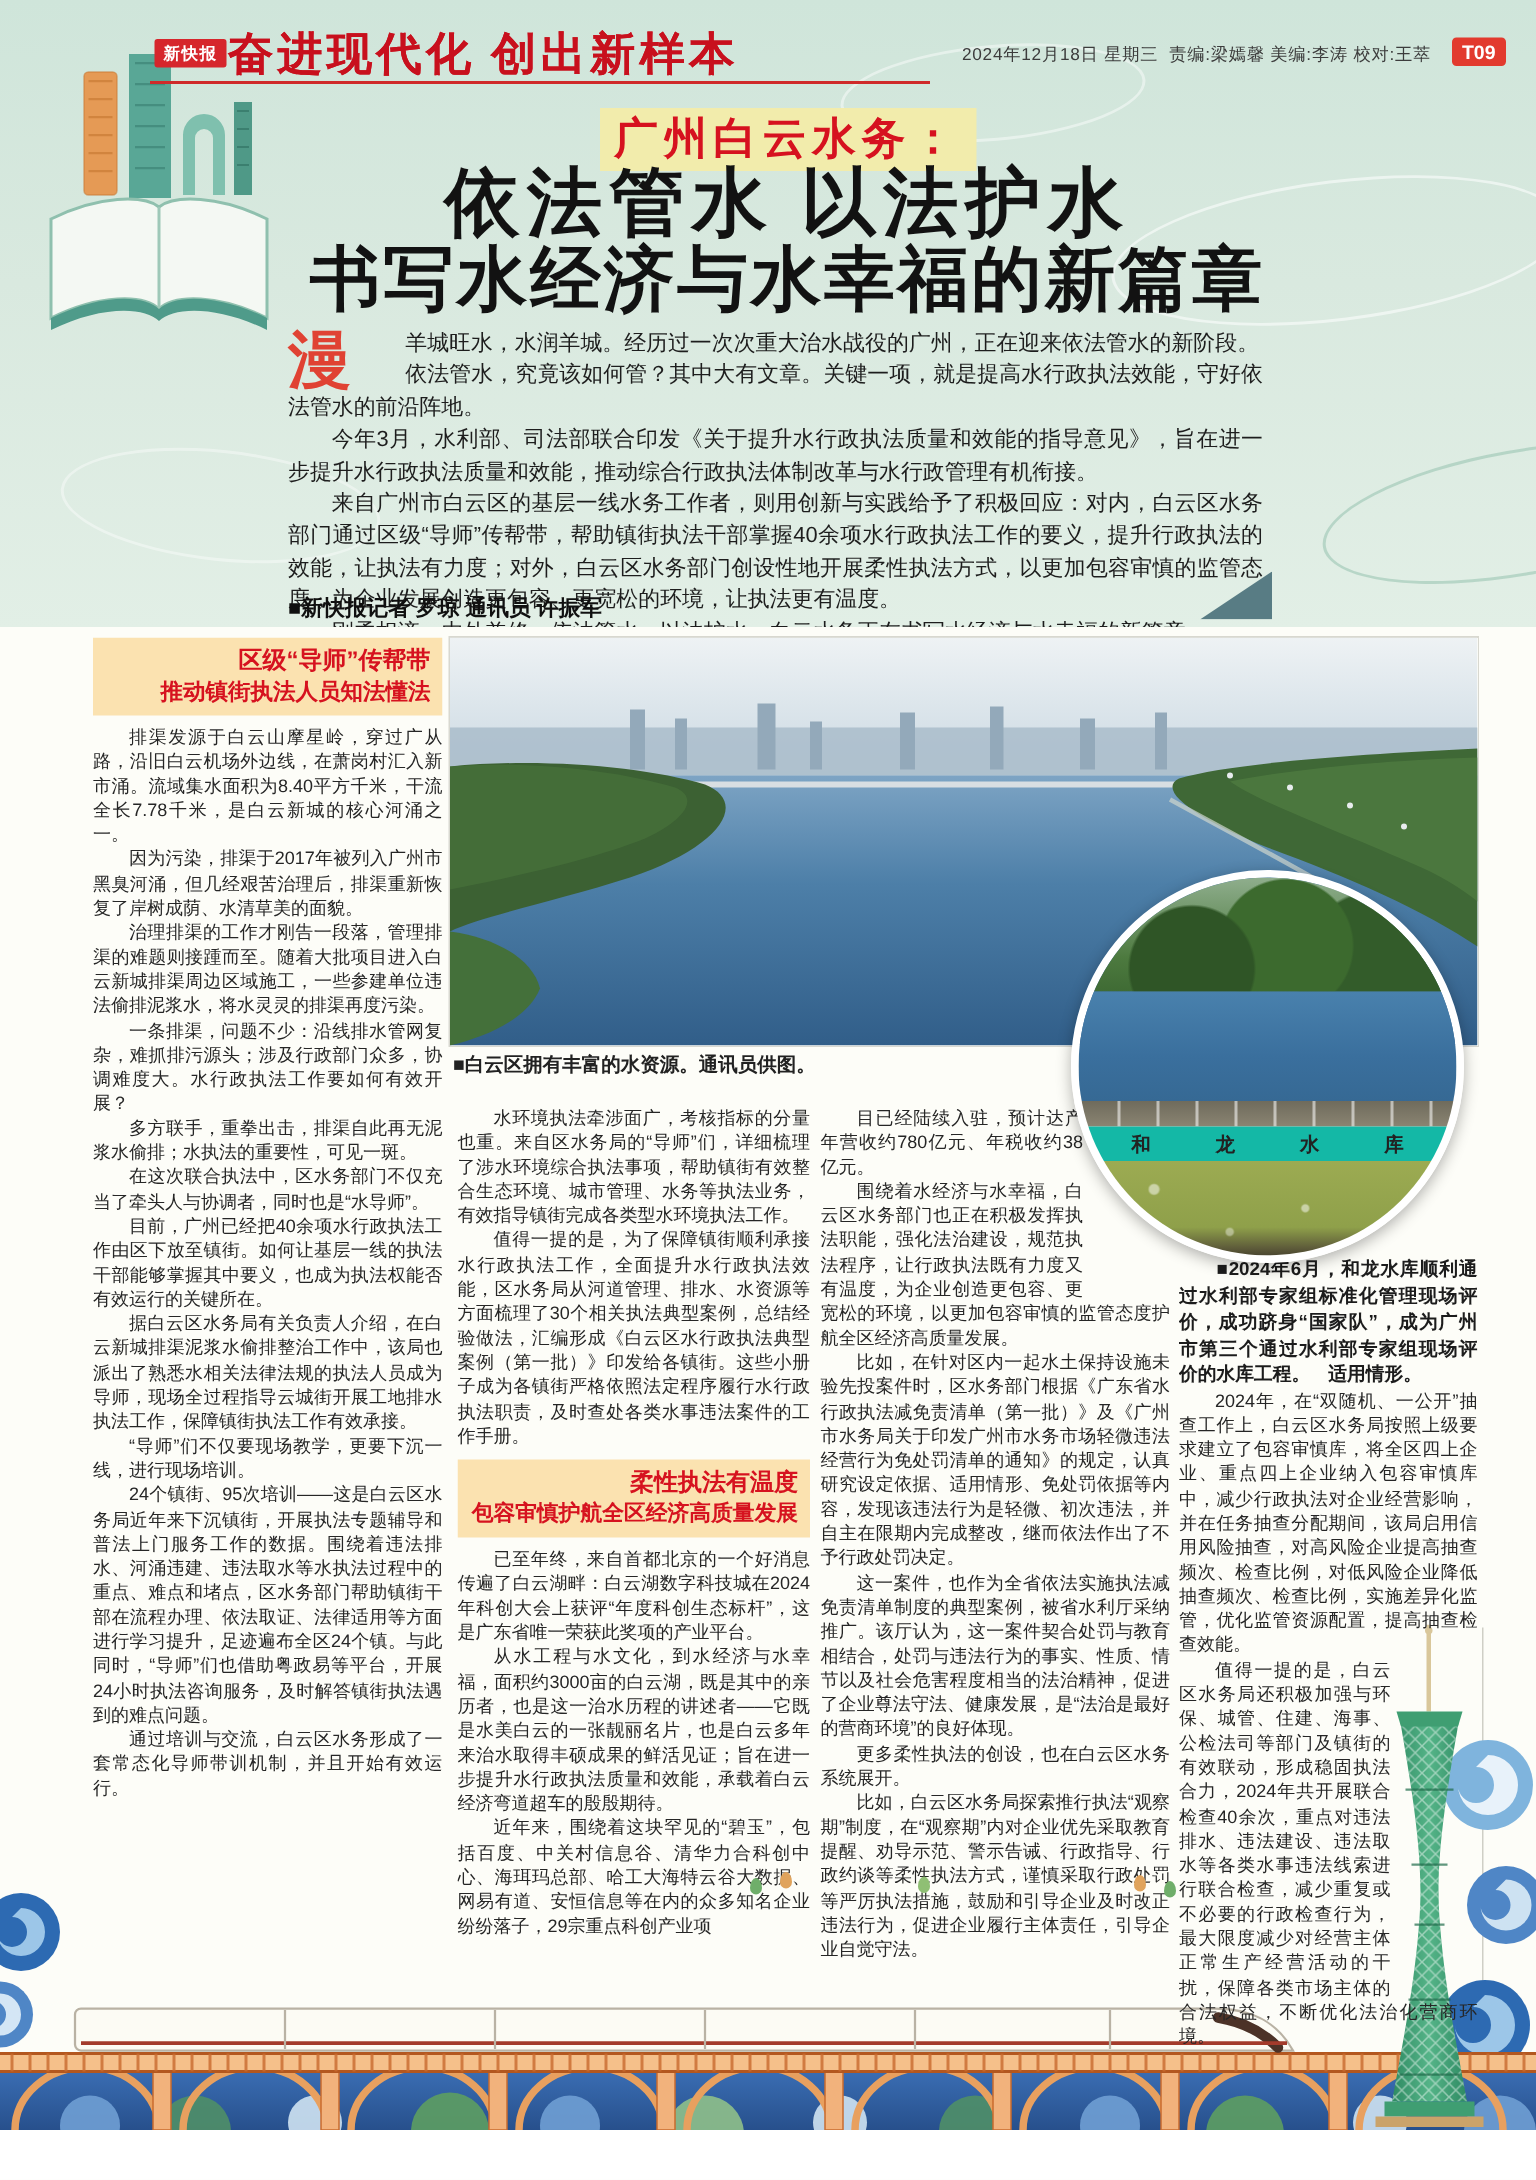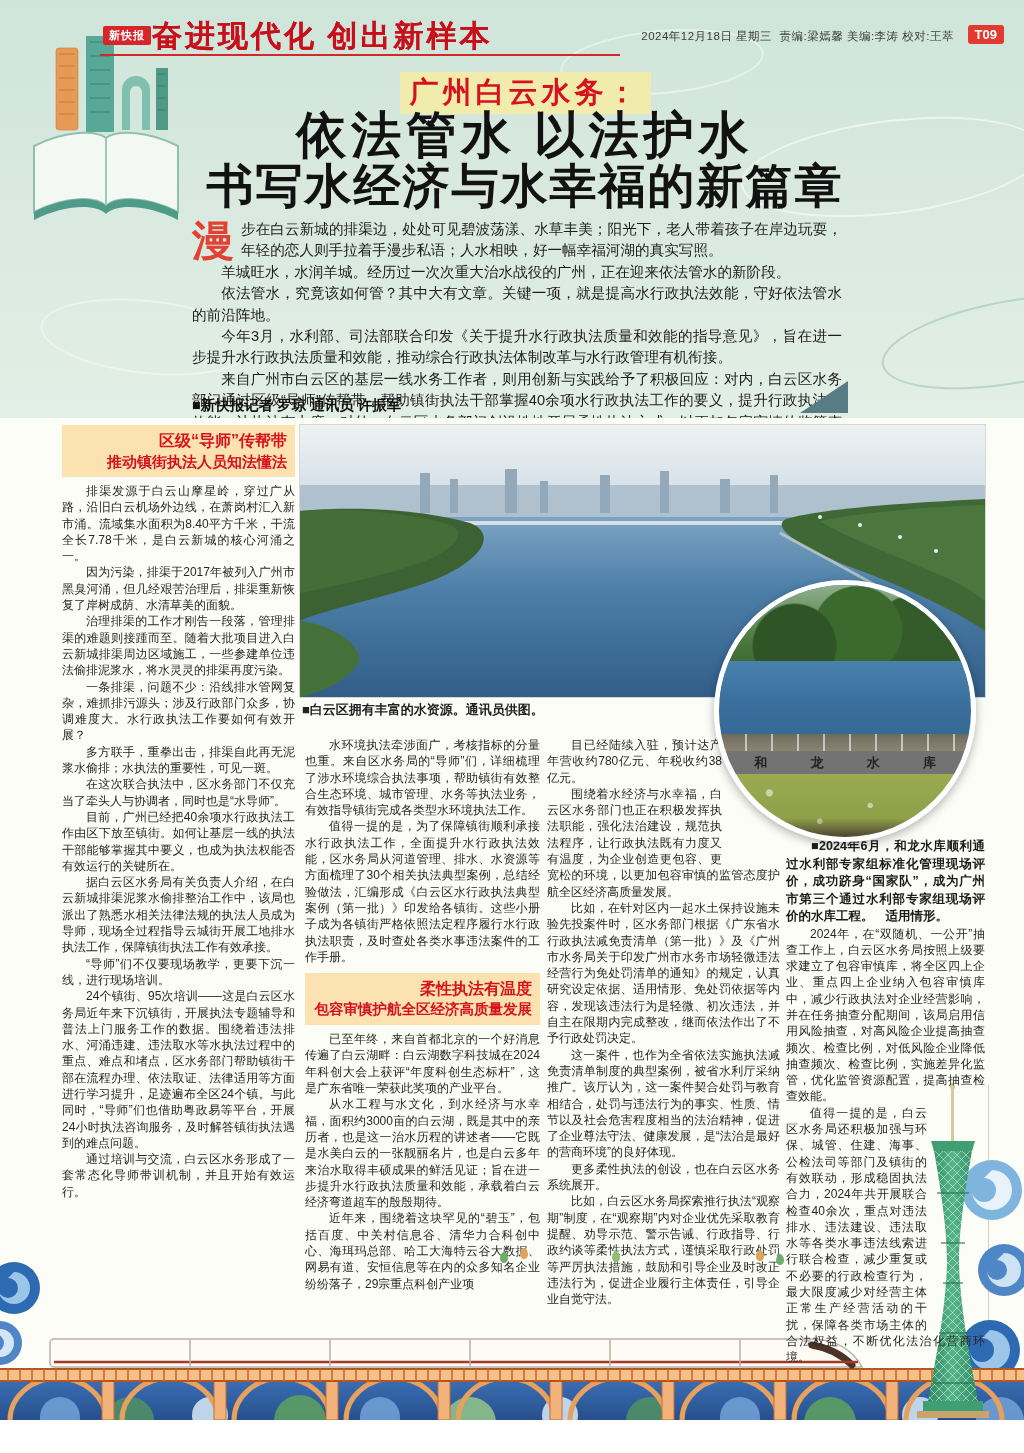--- a/index.html
+++ b/index.html
@@ -110,21 +110,21 @@
   }
   .c-hills{height:30%;background:
     radial-gradient(circle at 30% 80%,#2f5526 0 22%,transparent 23%),
     radial-gradient(circle at 55% 60%,#3c6a2e 0 30%,transparent 31%),
     radial-gradient(circle at 80% 85%,#335c2a 0 26%,transparent 27%),
     linear-gradient(180deg,#8fae8d 0%,#4d7a3f 70%,#3f6b34 100%);}
   .c-water{height:29%;background:linear-gradient(180deg,#4981ad 0%,#3a6f9d 60%,#366994 100%);}
   .c-dam{height:7%;background:
     repeating-linear-gradient(90deg,rgba(255,255,255,.55) 0 2px,transparent 2px 26px),
     linear-gradient(180deg,#6f6b5c 0%,#8a8472 100%);}
-  .c-band{height:9%;background:#737373;display:flex;align-items:center;justify-content:center;}
+  .c-band{height:9%;background:#14b8a6;display:flex;align-items:center;justify-content:center;}
   .c-band span{font-size:13px;color:#222;letter-spacing:20px;text-indent:20px;font-weight:bold;
     font-family:"Liberation Serif","DejaVu Serif",serif;}
   .c-grass{flex:1;background:
     radial-gradient(circle at 20% 30%,rgba(255,255,255,.5) 0 1.5%,transparent 2%),
     radial-gradient(circle at 60% 50%,rgba(255,255,255,.5) 0 1.5%,transparent 2%),
     radial-gradient(circle at 40% 75%,rgba(255,255,255,.4) 0 1.5%,transparent 2%),
     linear-gradient(180deg,#9cab52 0%,#8fa04a 70%,#5e5c3a 92%,#4a4630 100%);}
 
   
   .inset-caption{font-size:12.5px;font-weight:bold;line-height:17.5px;color:#1c1c1c;
@@ -175,21 +175,21 @@
   </span>
   <span class="page-badge">T09</span>
 
   <div class="kicker-row">
     <span class="kicker">广州白云水务：</span>
   </div>
   <div class="head1">依法管水 以法护水</div>
   <div class="head2">书写水经济与水幸福的新篇章</div>
 
   <div class="lead">
-    <p class="first"><span class="dropcap">漫</span><span>步在白云新城的排渠边，处处可见碧波荡漾、水草丰美；阳光下，老人带着孩子在岸边玩耍，年轻的恋人则手拉着手漫步私语；人水相映，好一幅幸福河湖的真实写照。</span></p>
+    <p class="first"><span class="dropcap">漫</span></p>
     <p>羊城旺水，水润羊城。经历过一次次重大治水战役的广州，正在迎来依法管水的新阶段。</p>
     <p>依法管水，究竟该如何管？其中大有文章。关键一项，就是提高水行政执法效能，守好依法管水的前沿阵地。</p>
     <p>今年3月，水利部、司法部联合印发《关于提升水行政执法质量和效能的指导意见》，旨在进一步提升水行政执法质量和效能，推动综合行政执法体制改革与水行政管理有机衔接。</p>
     <p>来自广州市白云区的基层一线水务工作者，则用创新与实践给予了积极回应：对内，白云区水务部门通过区级“导师”传帮带，帮助镇街执法干部掌握40余项水行政执法工作的要义，提升行政执法的效能，让执法有力度；对外，白云区水务部门创设性地开展柔性执法方式，以更加包容审慎的监管态度，为企业发展创造更包容、更宽松的环境，让执法更有温度。</p>
     <p>刚柔相济，内外兼修。依法管水，以法护水，白云水务正在书写水经济与水幸福的新篇章。</p>
   </div>
   <div class="byline">■新快报记者 罗琼 通讯员 许振军</div>
   <div class="byline-decor"></div>
 </div>
 

